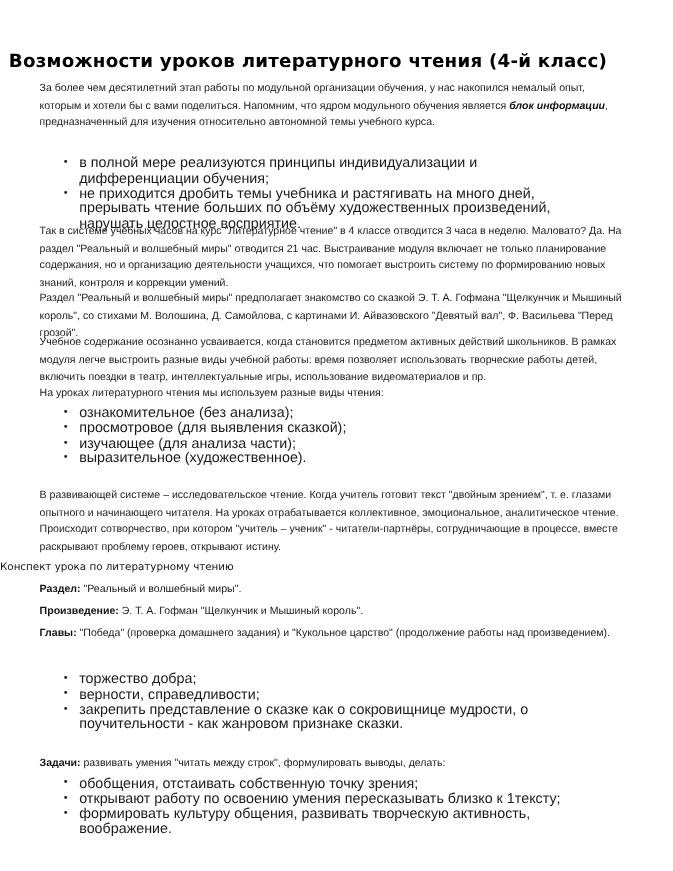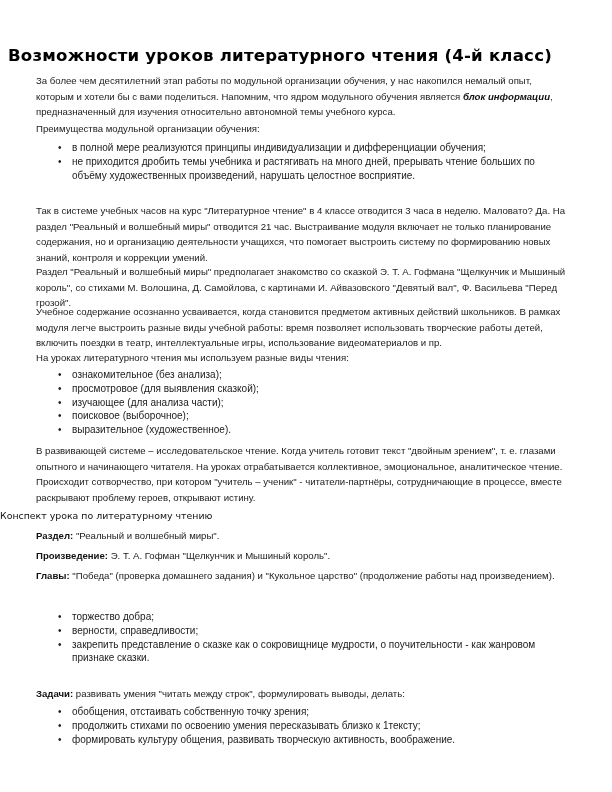--- a/index.html
+++ b/index.html
@@ -7,55 +7,53 @@
          font-family: "Liberation Sans", sans-serif; color: #1a1a1a; }
   .page { position: absolute; left: 0; top: 0; width: 612px; height: 792px; }
   .title { position: absolute; left: 0; width: 560px; top: 46px; text-align: center;
            font-family: "DejaVu Sans", sans-serif; font-weight: bold; font-size: 16.6px;
            color: #000; letter-spacing: 0.2px; margin: 0; }
   .block { position: absolute; left: 36px; width: 532px; font-size: 9.6px; line-height: 15.5px;
            margin: 0; }
   .block b { font-weight: bold; color: #111; }
   .block i b, .block b i { font-weight: bold; font-style: italic; }
   ul.list { position: absolute; left: 36px; width: 500px; margin: 0; padding: 0; list-style: none;
-            font-size: 10px; line-height: 13.8px; }
+            font-size: 13px; line-height: 13.8px; }
   ul.list li { position: relative; padding-left: 36px; }
   ul.list li::before { content: "•"; position: absolute; left: 22px; top: 0; font-size: 10px; }
   .subtitle { position: absolute; left: 0; width: 612px; top: 510px; 
               font-family: "DejaVu Sans", sans-serif; font-size: 9.4px; color: #111; margin: 0; }
 </style>
 </head>
 <body>
 
 <div class="page">
 
   <h1 class="title">Возможности уроков литературного чтения (4-й класс)</h1>
 
   <p class="block" style="top:73px;"><span>За более чем десятилетний этап работы по модульной организации обучения, у нас накопился немалый опыт, которым и хотели бы с вами поделиться. Напомним, что ядром модульного обучения является </span><b><i>блок информации</i></b><span>, предназначенный для изучения относительно автономной темы учебного курса.</span></p>
 
-  <p class="block" style="top:121px;">Преимущества модульной организации обучения:</p>
 
   <ul class="list" style="top:141px;">
     <li>в полной мере реализуются принципы индивидуализации и дифференциации обучения;</li>
     <li>не приходится дробить темы учебника и растягивать на много дней, прерывать чтение больших по объёму художественных произведений, нарушать целостное восприятие.</li>
   </ul>
 
   <p class="block" style="top:203px;">Так в системе учебных часов на курс "Литературное чтение" в 4 классе отводится 3 часа в неделю. Маловато? Да. На раздел "Реальный и волшебный миры" отводится 21 час. Выстраивание модуля включает не только планирование содержания, но и организацию деятельности учащихся, что помогает выстроить систему по формированию новых знаний, контроля и коррекции умений.</p>
 
   <p class="block" style="top:264px;">Раздел "Реальный и волшебный миры" предполагает знакомство со сказкой Э. Т. А. Гофмана "Щелкунчик и Мышиный король", со стихами М. Волошина, Д. Самойлова, с картинами И. Айвазовского "Девятый вал", Ф. Васильева "Перед грозой".</p>
 
   <p class="block" style="top:304px;">Учебное содержание осознанно усваивается, когда становится предметом активных действий школьников. В рамках модуля легче выстроить разные виды учебной работы: время позволяет использовать творческие работы детей, включить поездки в театр, интеллектуальные игры, использование видеоматериалов и пр.</p>
 
   <p class="block" style="top:350px;">На уроках литературного чтения мы используем разные виды чтения:</p>
 
   <ul class="list" style="top:368px;">
     <li>ознакомительное (без анализа);</li>
     <li>просмотровое (для выявления сказкой);</li>
     <li>изучающее (для анализа части);</li>
-    <li>поисковое (выборочное);</li>
     <li>выразительное (художественное).</li>
   </ul>
 
   <p class="block" style="top:443px;">В развивающей системе – исследовательское чтение. Когда учитель готовит текст "двойным зрением", т. е. глазами опытного и начинающего читателя. На уроках отрабатывается коллективное, эмоциональное, аналитическое чтение. Происходит сотворчество, при котором "учитель – ученик" - читатели-партнёры, сотрудничающие в процессе, вместе раскрывают проблему героев, открывают истину.</p>
 
   <p class="subtitle">Конспект урока по литературному чтению</p>
 
   <p class="block" style="top:528px;"><b>Раздел:</b><span> "Реальный и волшебный миры".</span></p>
 
   <p class="block" style="top:548px;"><b>Произведение:</b><span> Э. Т. А. Гофман "Щелкунчик и Мышиный король".</span></p>
@@ -66,17 +64,17 @@
   <ul class="list" style="top:610px;">
     <li>торжество добра;</li>
     <li>верности, справедливости;</li>
     <li>закрепить представление о сказке как о сокровищнице мудрости, о поучительности - как жанровом признаке сказки.</li>
   </ul>
 
   <p class="block" style="top:686px;"><b>Задачи:</b><span> развивать умения "читать между строк", формулировать выводы, делать:</span></p>
 
   <ul class="list" style="top:705px;">
     <li>обобщения, отстаивать собственную точку зрения;</li>
-    <li>продолжить стихами по освоению умения пересказывать близко к 1тексту;</li>
+    <li>открывают работу по освоению умения пересказывать близко к 1тексту;</li>
     <li>формировать культуру общения, развивать творческую активность, воображение.</li>
   </ul>
 
 </div>
 
 </body></html>

